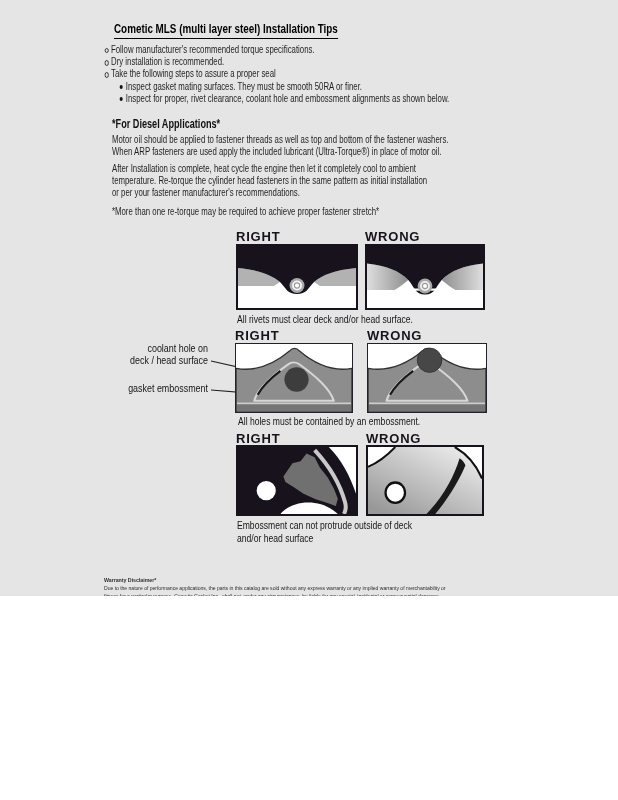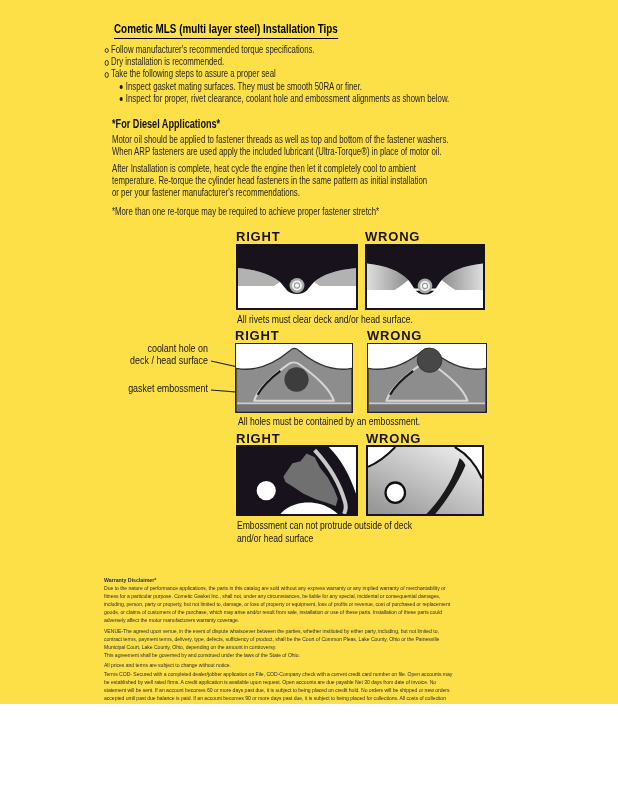--- a/index.html
+++ b/index.html
@@ -1,16 +1,16 @@
 <!DOCTYPE html>
 <html><head>
 <meta charset="utf-8">
 <style>
   html,body { margin:0; padding:0; background:#ffffff; }
-  .page { position:relative; width:618px; height:704px; background:#fde047;
+  .page { position:relative; width:618px; height:596px; background:#e5e5e5;
           font-family:"Liberation Sans", sans-serif; color:#1f1f1f; overflow:hidden; }
 
   
   .condT  { transform:scaleX(0.73); transform-origin:0 0; }
   .condT2 { transform:scaleX(0.73); transform-origin:0 0; }
   .cond   { transform:scaleX(0.78); transform-origin:0 0; }
   .condL  { transform:scaleX(0.90); transform-origin:0 0; }
   .ln { white-space:nowrap; }
 
   .title { position:absolute; left:114px; top:21px; font-size:13.5px; font-weight:bold; color:#000; }

